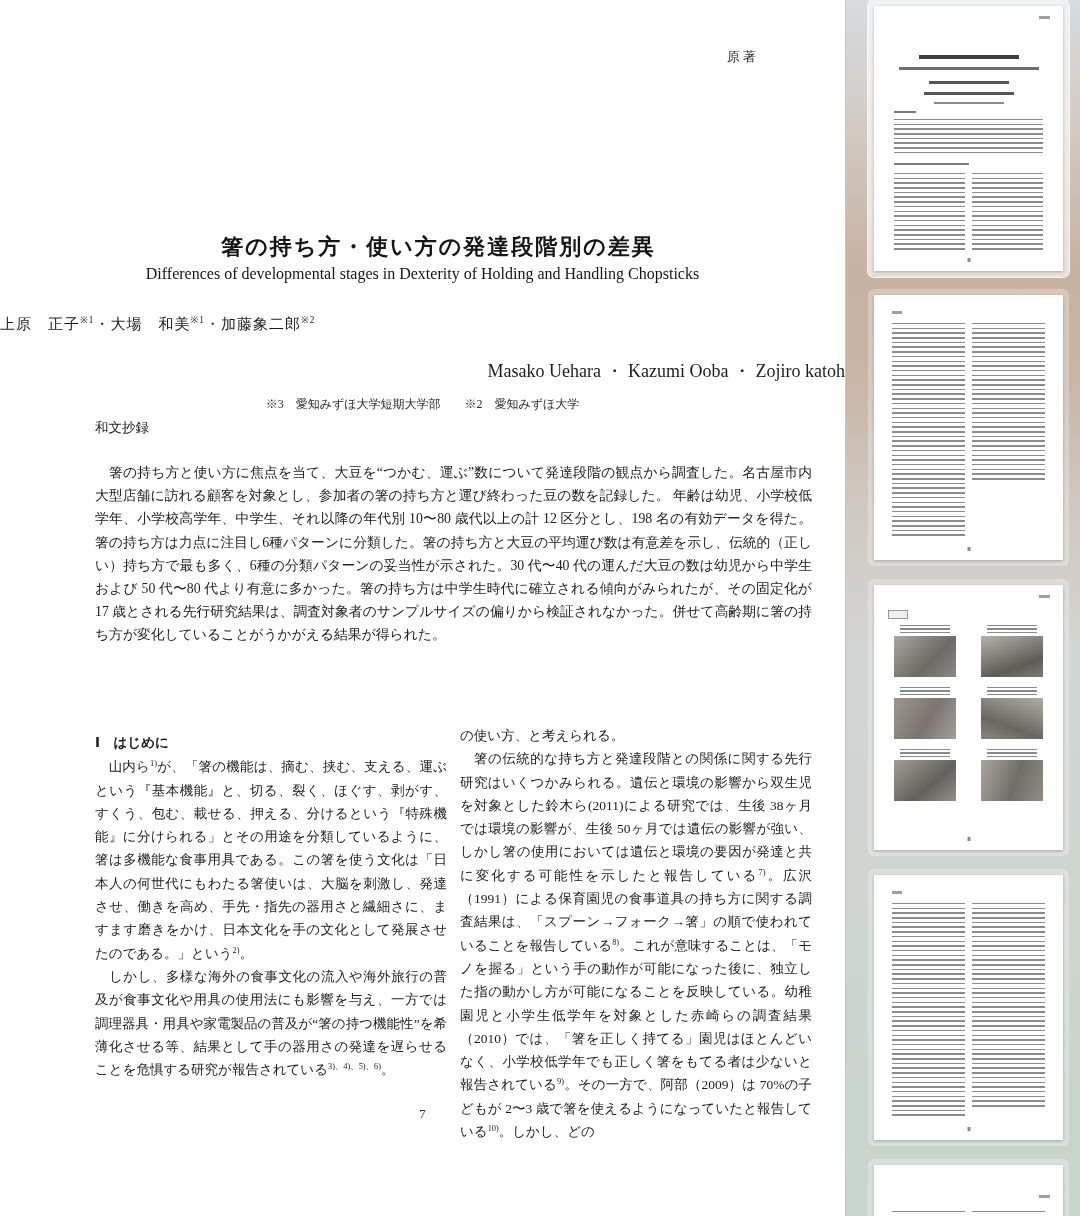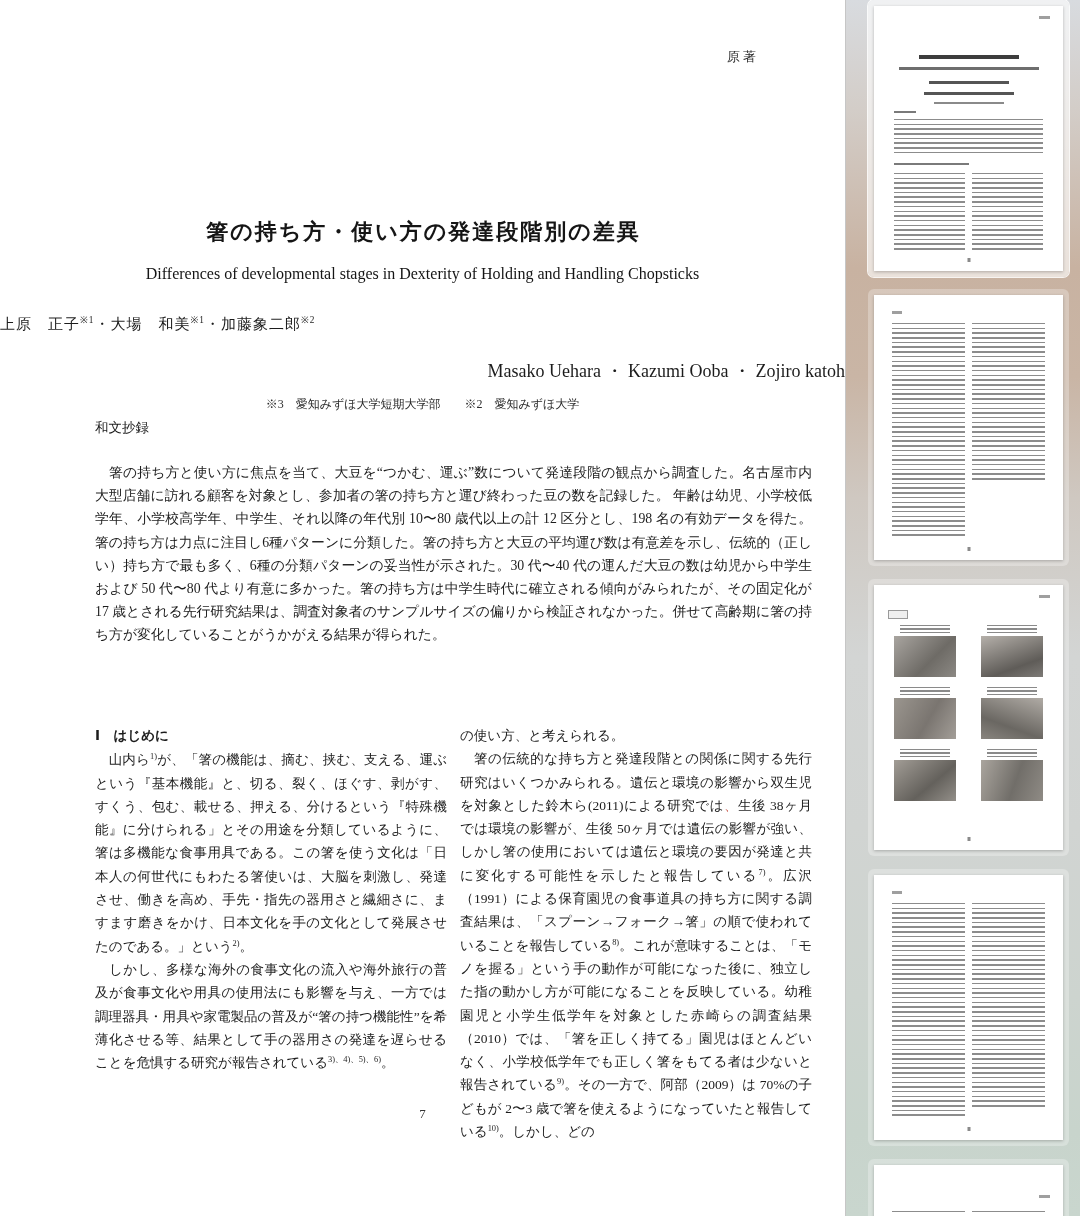--- a/index.html
+++ b/index.html
@@ -6,35 +6,35 @@
   body{
     width:1080px;height:1216px;overflow:hidden;background:#ffffff;
     font-family:"Liberation Serif","DejaVu Serif",serif;color:#1c1c1c;
   }
   .app{position:relative;width:1080px;height:1216px;}
 
   
   .doc{position:absolute;left:0;top:0;width:845px;height:1216px;background:#fff;}
   .page{position:relative;width:845px;height:1216px;}
   .article-type{position:absolute;top:48px;right:86px;font-size:13px;letter-spacing:3px;color:#2a2a2a;}
-  .title-ja{position:absolute;top:216px;left:0;width:845px;margin:1px;text-align:center;
+  .title-ja{position:absolute;top:216px;left:0;width:845px;margin:16px;text-align:center;
     font-size:22px;font-weight:600;letter-spacing:2px;color:#151515;}
   .title-en{position:absolute;top:265px;left:0;width:845px;text-align:center;font-size:16px;color:#151515;}
   .authors-ja{position:absolute;top:315px;left:0;width:845px;text-align:left;font-size:15px;letter-spacing:1px;}
   .authors-en{position:absolute;top:359px;left:0;width:845px;text-align:right;font-size:18px;}
   .affiliations{position:absolute;top:396px;left:0;width:845px;text-align:center;font-size:12px;color:#2a2a2a;}
   .abstract-label{position:absolute;top:419px;left:95px;font-size:13.5px;}
   .abstract{position:absolute;top:461px;left:95px;width:717px;margin:0;
     font-size:13.8px;line-height:23.2px;text-align:justify;}
   .keywords{position:absolute;top:673px;left:95px;font-size:13.8px;}
   .columns{position:absolute;top:724px;left:95px;width:717px;display:flex;gap:13px;}
   .col{width:352px;font-size:13.5px;line-height:23.3px;text-align:justify;}
   .col p{margin:0;}
   .col .h{font-weight:bold;font-family:"Liberation Sans","DejaVu Sans",sans-serif;
-    font-size:13.5px;margin:0 0 1px 0;}
+    font-size:13.5px;margin:7px 0 1px 0;}
   sup{font-size:0.62em;line-height:0;}
   .page-number{position:absolute;top:1106px;left:0;width:845px;text-align:center;font-size:13px;color:#333;}
 
   
   .sidebar{position:absolute;top:0;right:0;width:235px;height:1216px;overflow:hidden;
     border-left:1px solid #c6c6c6;box-sizing:border-box;
     background:linear-gradient(180deg,
       #d8dbdf 0%, #d3cdc8 9%, #c8b2a1 22%, #c9b5a5 31%, #cfc8c1 41%,
       #d3d5d4 54%, #d1d4d2 68%, #cdd4cf 82%, #c8d4cc 93%, #c9d6ce 100%);}
   .thumb{position:absolute;left:22px;width:201px;border-radius:6px;padding:6px;box-sizing:border-box;

